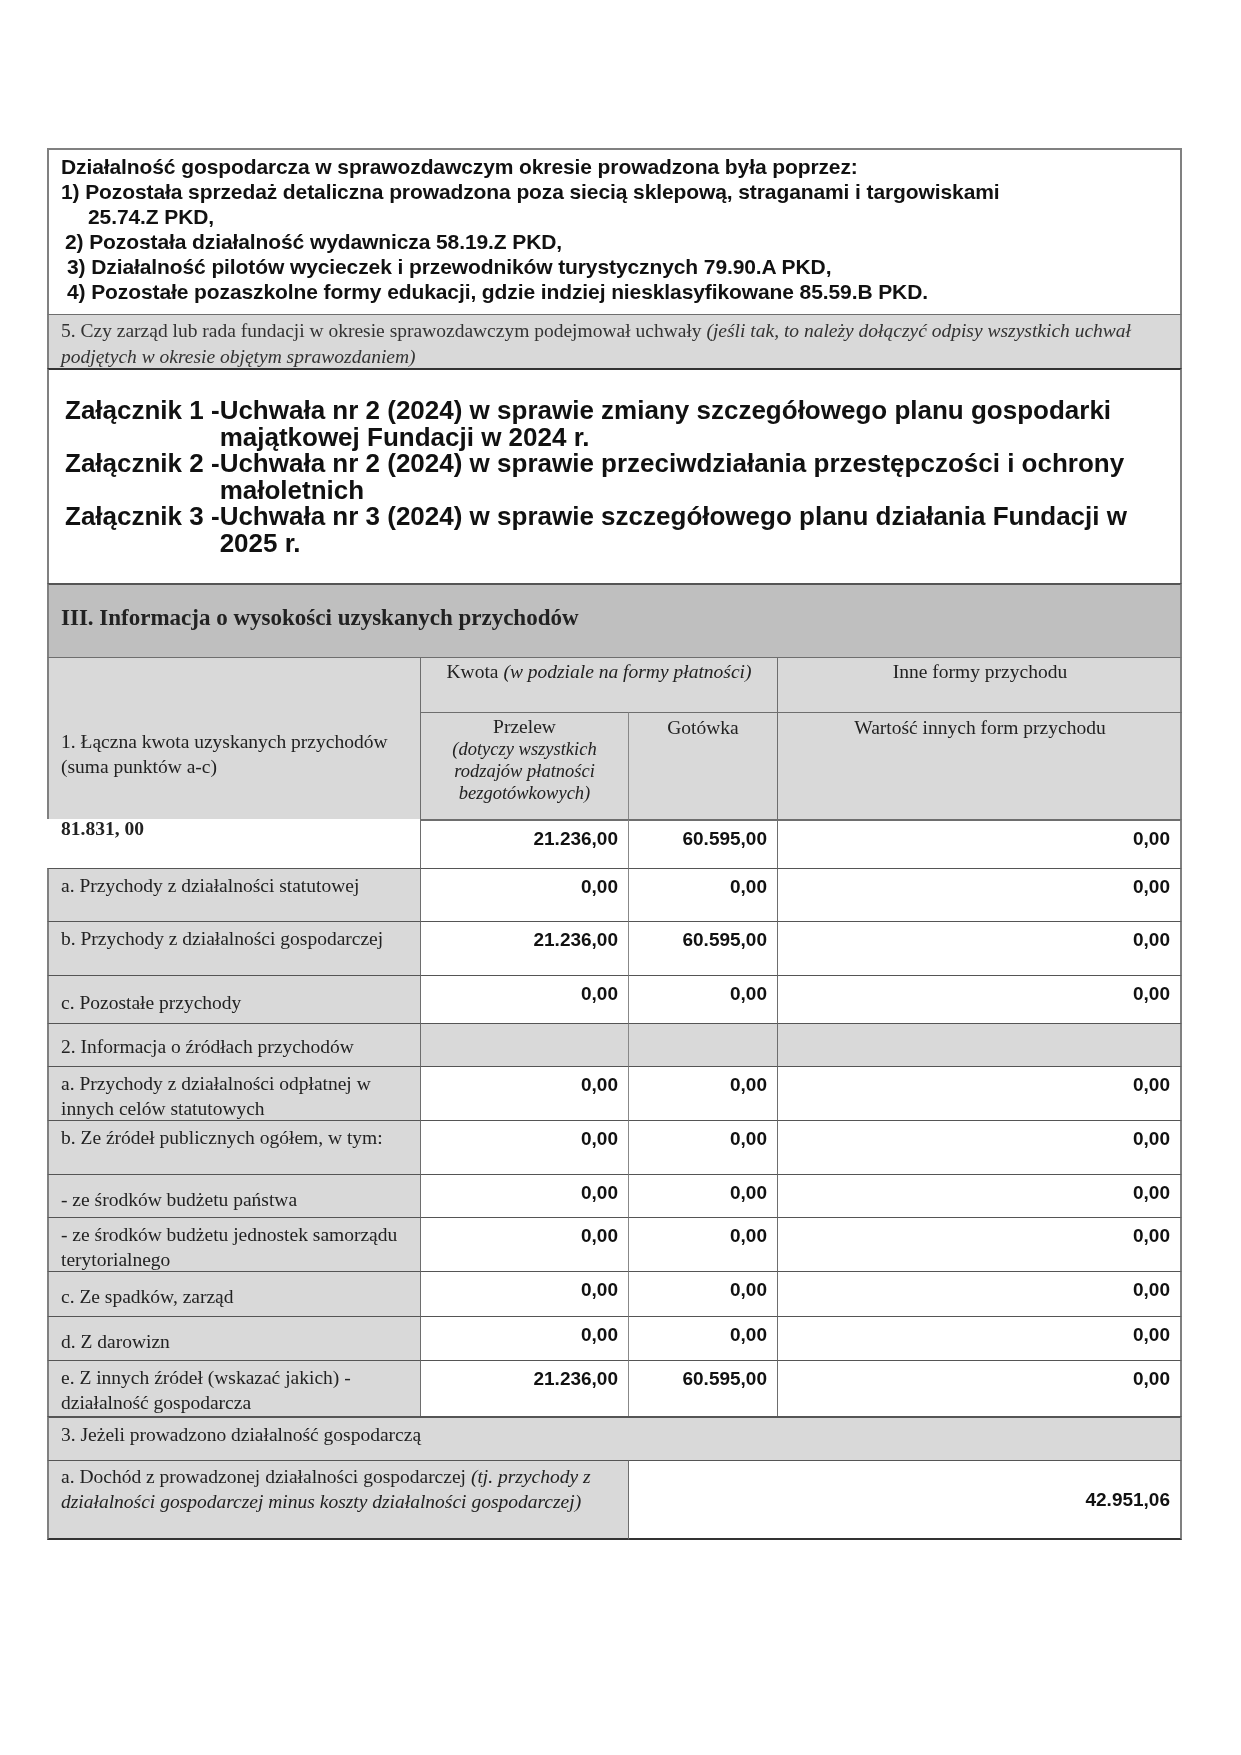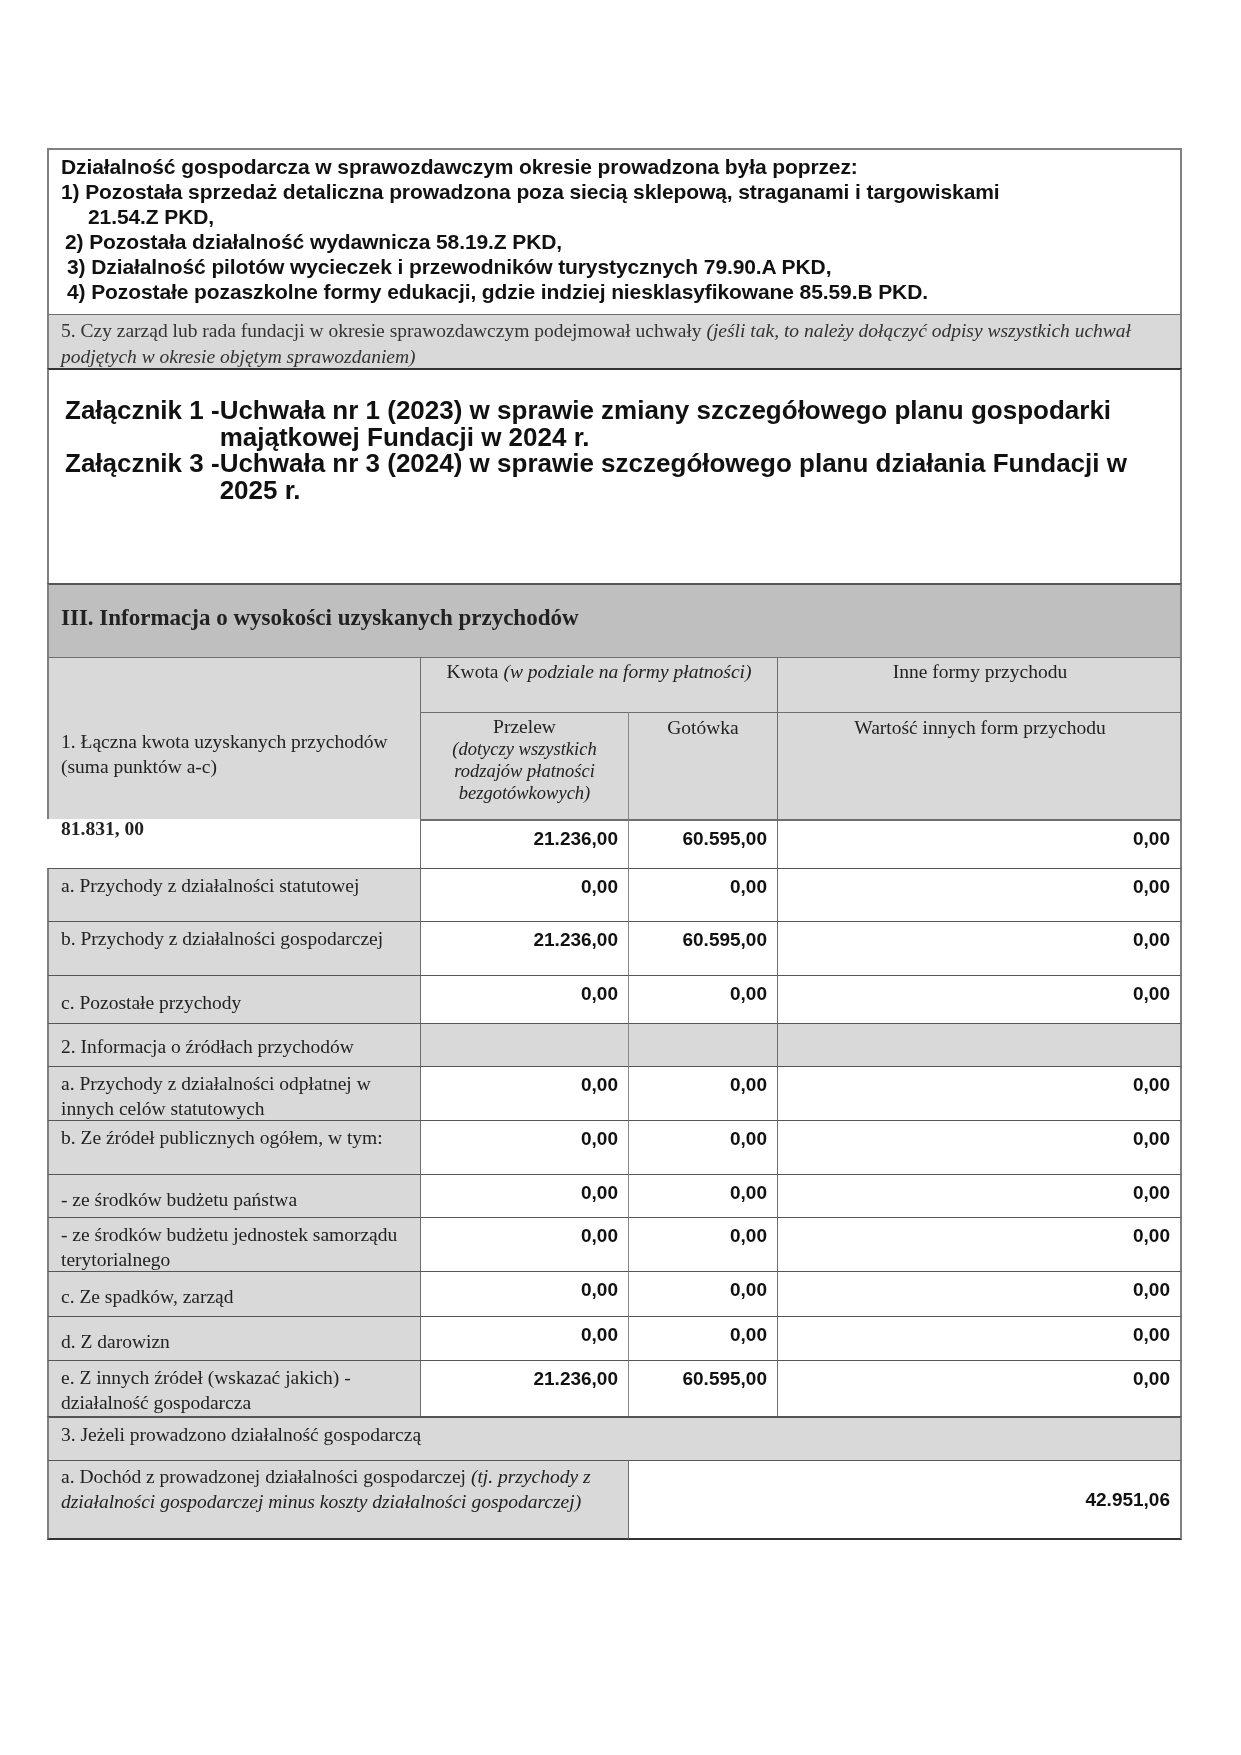--- a/index.html
+++ b/index.html
@@ -35,34 +35,38 @@
   .hdr { font-family: "Liberation Serif", serif; font-size: 19.5px; line-height: 24px; text-align: center; padding-top: 3px; color: #222; }
   .vl { border-left: 1.5px solid #6e6e6e; }
   .vlt { border-left: 1px solid #888; }
 </style>
 </head>
 <body>
 
 <div id="sec-activity" class="abs sans">
   <div class="line">Działalność gospodarcza w sprawozdawczym okresie prowadzona była poprzez:</div>
   <div class="line">1) Pozostała sprzedaż detaliczna prowadzona poza siecią sklepową, straganami i targowiskami</div>
-  <div class="line ind1">21.54.Z PKD,</div>
+  <div class="line ind1">25.74.Z PKD,</div>
   <div class="line ind2">2) Pozostała działalność wydawnicza 58.19.Z PKD,</div>
   <div class="line ind3">3) Działalność pilotów wycieczek i przewodników turystycznych 79.90.A PKD,</div>
   <div class="line ind3">4) Pozostałe pozaszkolne formy edukacji, gdzie indziej niesklasyfikowane 85.59.B PKD.</div>
 </div>
 
 <div id="sec-q5" class="abs serif grey outer bt">
   <span>5. Czy zarząd lub rada fundacji w okresie sprawozdawczym podejmował uchwały </span><i>(jeśli tak, to należy dołączyć odpisy wszystkich  uchwał podjętych w okresie objętym sprawozdaniem)</i>
 </div>
 
 <div id="sec-attach" class="abs sans outer white">
   <div class="att">
     <span class="lbl">Załącznik 1 - </span>
-    <span class="txt">Uchwała nr 1 (2023) w sprawie zmiany szczegółowego planu gospodarki majątkowej Fundacji w 2024 r.</span>
+    <span class="txt">Uchwała nr 2 (2024) w sprawie zmiany szczegółowego planu gospodarki majątkowej Fundacji w 2024 r.</span>
+  </div>
+  <div class="att">
+    <span class="lbl">Załącznik 2 - </span>
+    <span class="txt">Uchwała nr 2 (2024) w sprawie przeciwdziałania przestępczości i ochrony małoletnich</span>
   </div>
   <div class="att">
     <span class="lbl">Załącznik 3 - </span>
     <span class="txt">Uchwała nr 3 (2024) w sprawie szczegółowego planu działania Fundacji w 2025 r.</span>
   </div>
 </div>
 
 <div id="sec-iii" class="abs serif dgrey outer">III. Informacja o wysokości uzyskanych przychodów</div>
 
 <div id="revenue-table">

